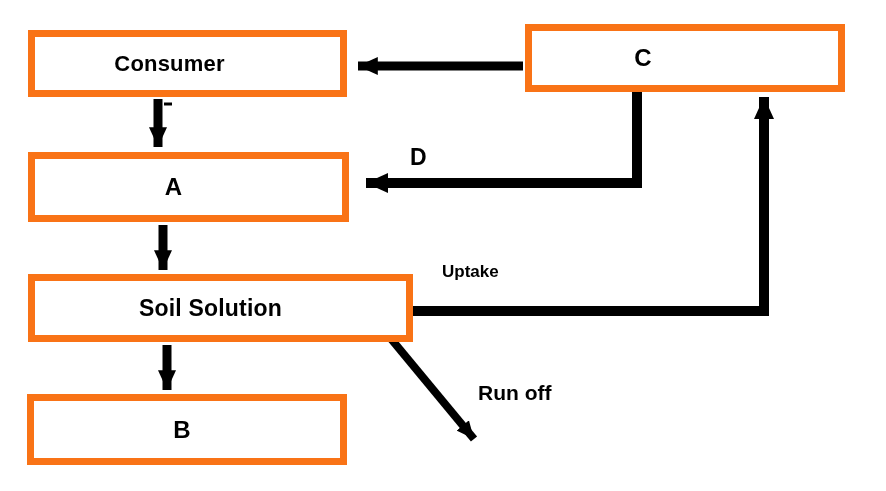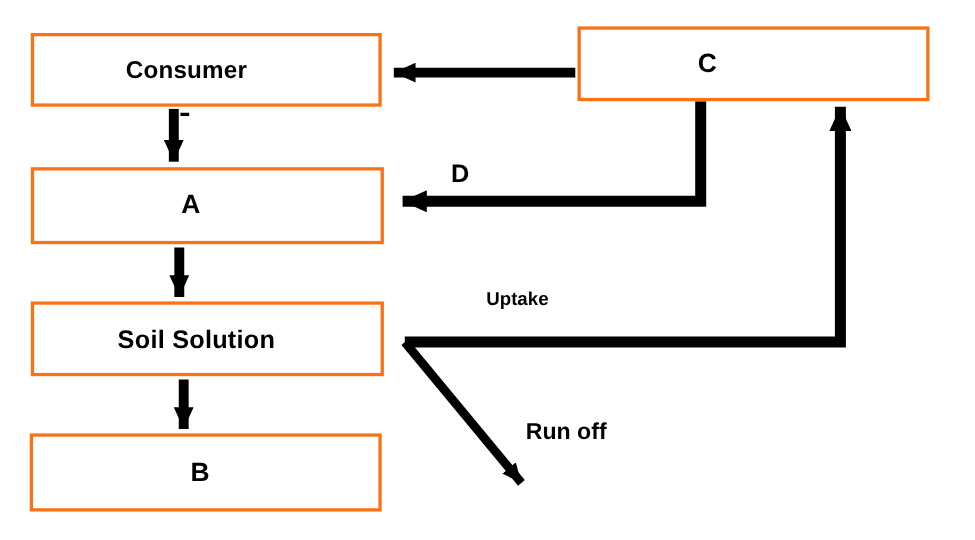--- a/index.html
+++ b/index.html
@@ -11,33 +11,33 @@
   .canvas {
     position: relative;
     width: 886px;
     height: 491px;
     background: #ffffff;
     overflow: hidden;
   }
   .dbox {
     position: absolute;
     box-sizing: border-box;
-    border: 3px solid #f97316;
+    border: 7px solid #f97316;
     background: #ffffff;
     display: flex;
     align-items: center;
     justify-content: center;
     font-weight: bold;
     font-size: 22px;
     color: #000000;
     letter-spacing: 0.2px;
   }
   .box-consumer { left: 28px;  top: 30px;  width: 319px; height: 67px; padding-right: 36px; }
   .box-a        { left: 28px;  top: 152px; width: 321px; height: 70px; padding-right: 30px; font-size: 24px; }
-  .box-soil     { left: 28px;  top: 274px; width: 321px; height: 68px; padding-right: 20px; font-size: 23px; }
+  .box-soil     { left: 28px;  top: 274px; width: 385px; height: 68px; padding-right: 20px; font-size: 23px; }
   .box-b        { left: 27px;  top: 394px; width: 320px; height: 71px; padding-right: 10px; font-size: 24px; }
   .box-c        { left: 525px; top: 24px;  width: 320px; height: 68px; padding-right: 84px; font-size: 24px; }
   .arrow-layer {
     position: absolute;
     left: 0; top: 0;
     width: 886px;
     height: 491px;
     pointer-events: none;
   }
   .float-label {

